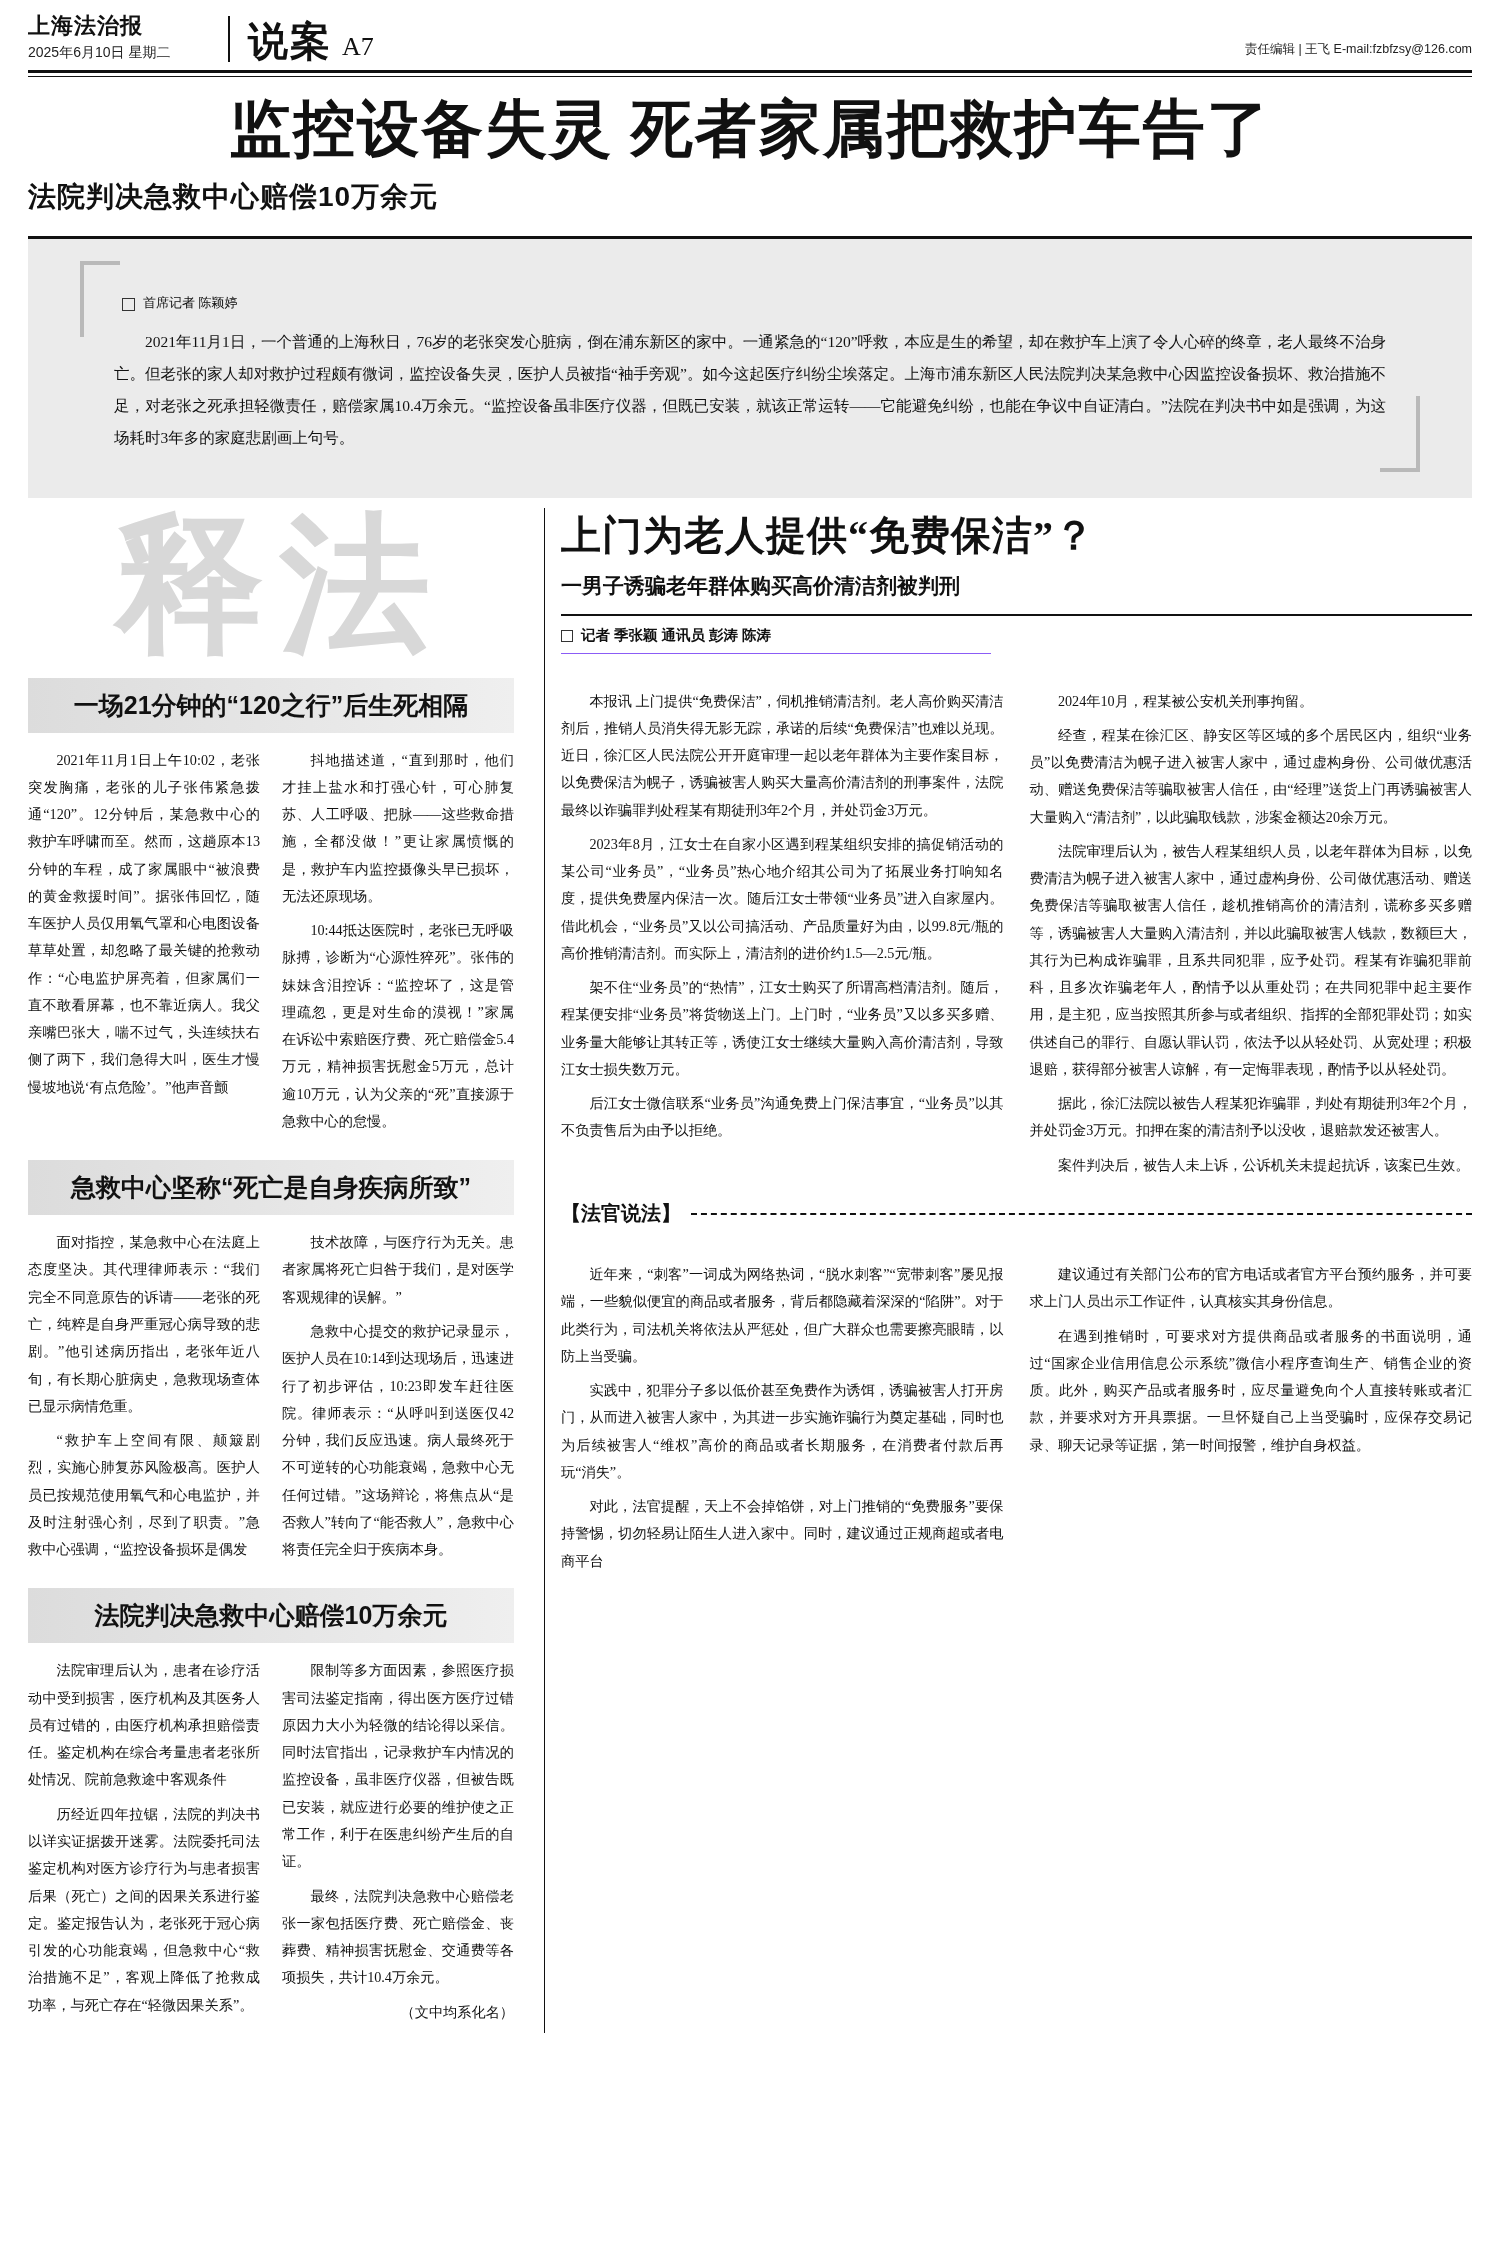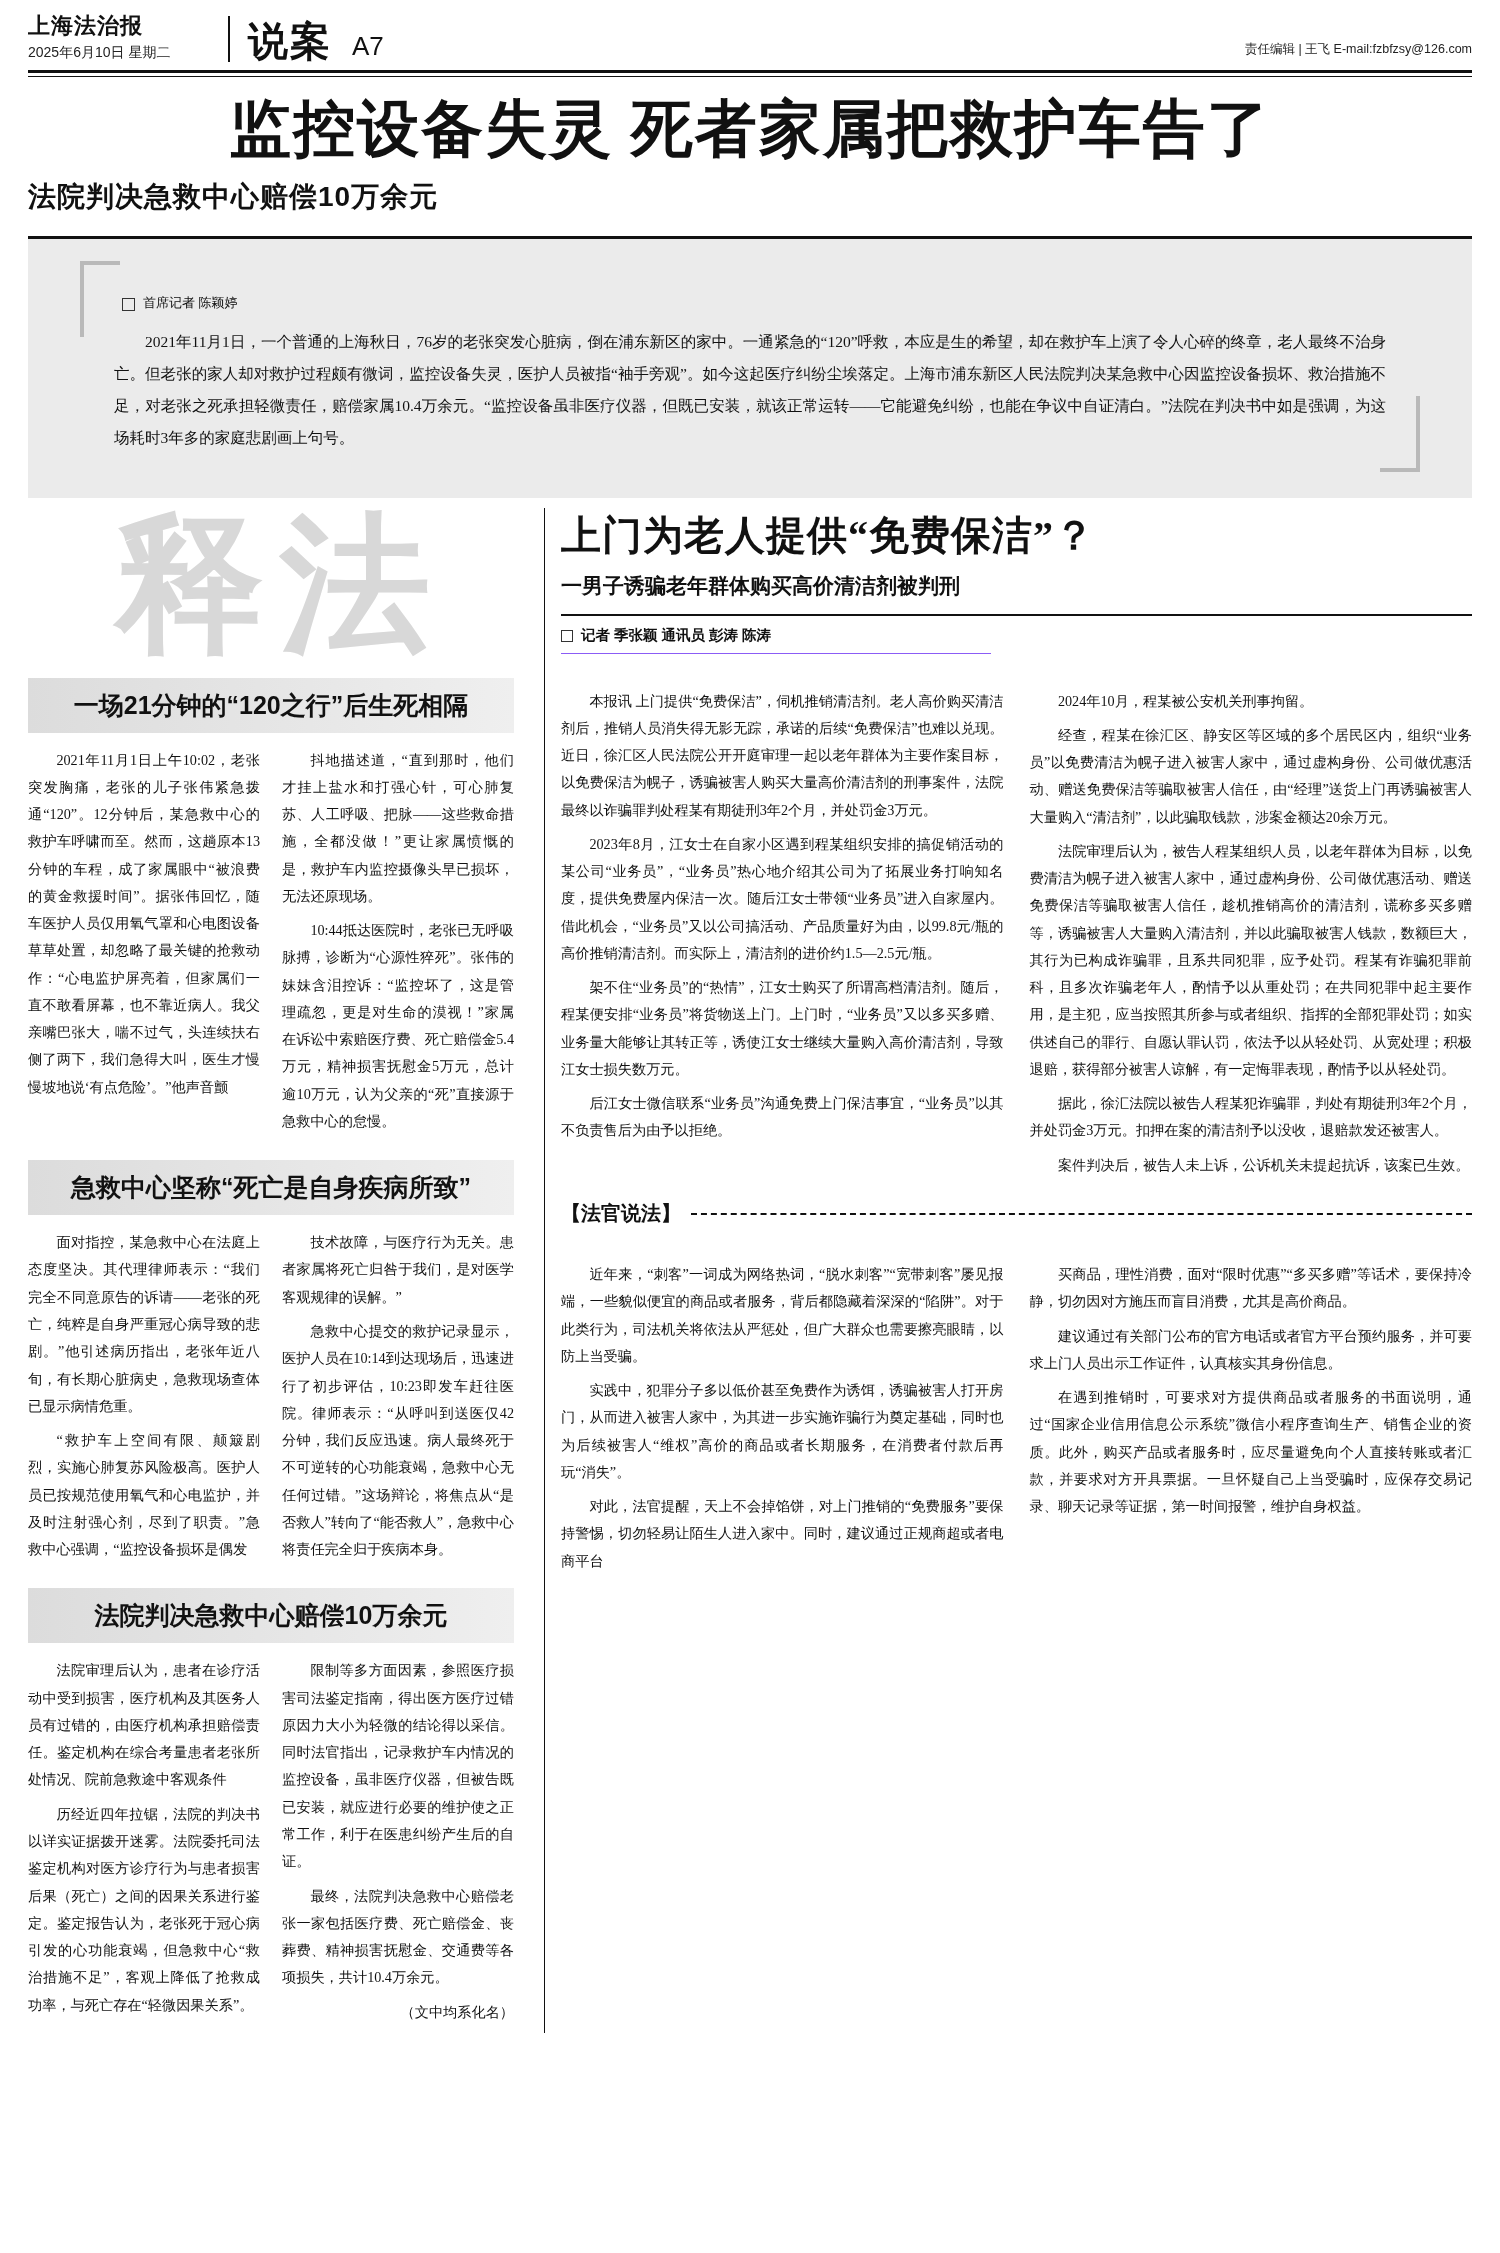--- a/index.html
+++ b/index.html
@@ -59,22 +59,22 @@
     padding-bottom: 2px;
   }
   .mast-section-title {
     font-size: 40px;
     font-weight: bold;
     letter-spacing: 2px;
     line-height: 1;
   }
   .mast-section-code {
     font-size: 26px;
-    margin-left: 20px;
-    font-family: Liberation Sans, sans-serif;
+    margin-left: 10px;
+    font-family: Liberation Serif, serif;
   }
   .mast-right {
     margin-left: auto;
     font-size: 12.5px;
     color: #222;
     padding-bottom: 6px;
     font-family: "Liberation Sans", sans-serif;
   }
   .rule-thick {
     border-top: 3px solid #111;
@@ -385,21 +385,20 @@
           <span class="judge-label">【法官说法】</span>
           <span class="dashline"></span>
         </div>
         <div class="r-cols">
           <div>
             <p class="body">近年来，“刺客”一词成为网络热词，“脱水刺客”“宽带刺客”屡见报端，一些貌似便宜的商品或者服务，背后都隐藏着深深的“陷阱”。对于此类行为，司法机关将依法从严惩处，但广大群众也需要擦亮眼睛，以防上当受骗。</p>
             <p class="body">实践中，犯罪分子多以低价甚至免费作为诱饵，诱骗被害人打开房门，从而进入被害人家中，为其进一步实施诈骗行为奠定基础，同时也为后续被害人“维权”高价的商品或者长期服务，在消费者付款后再玩“消失”。</p>
             <p class="body">对此，法官提醒，天上不会掉馅饼，对上门推销的“免费服务”要保持警惕，切勿轻易让陌生人进入家中。同时，建议通过正规商超或者电商平台</p>
           </div>
           <div>
-            <p class="body">买商品，理性消费，面对“限时优惠”“多买多赠”等话术，要保持冷静，切勿因对方施压而盲目消费，尤其是高价商品。</p>
             <p class="body">建议通过有关部门公布的官方电话或者官方平台预约服务，并可要求上门人员出示工作证件，认真核实其身份信息。</p>
             <p class="body">在遇到推销时，可要求对方提供商品或者服务的书面说明，通过“国家企业信用信息公示系统”微信小程序查询生产、销售企业的资质。此外，购买产品或者服务时，应尽量避免向个人直接转账或者汇款，并要求对方开具票据。一旦怀疑自己上当受骗时，应保存交易记录、聊天记录等证据，第一时间报警，维护自身权益。</p>
           </div>
         </div>
       </div>
     </div>
   </div>
 </div>
 
 </body></html>

